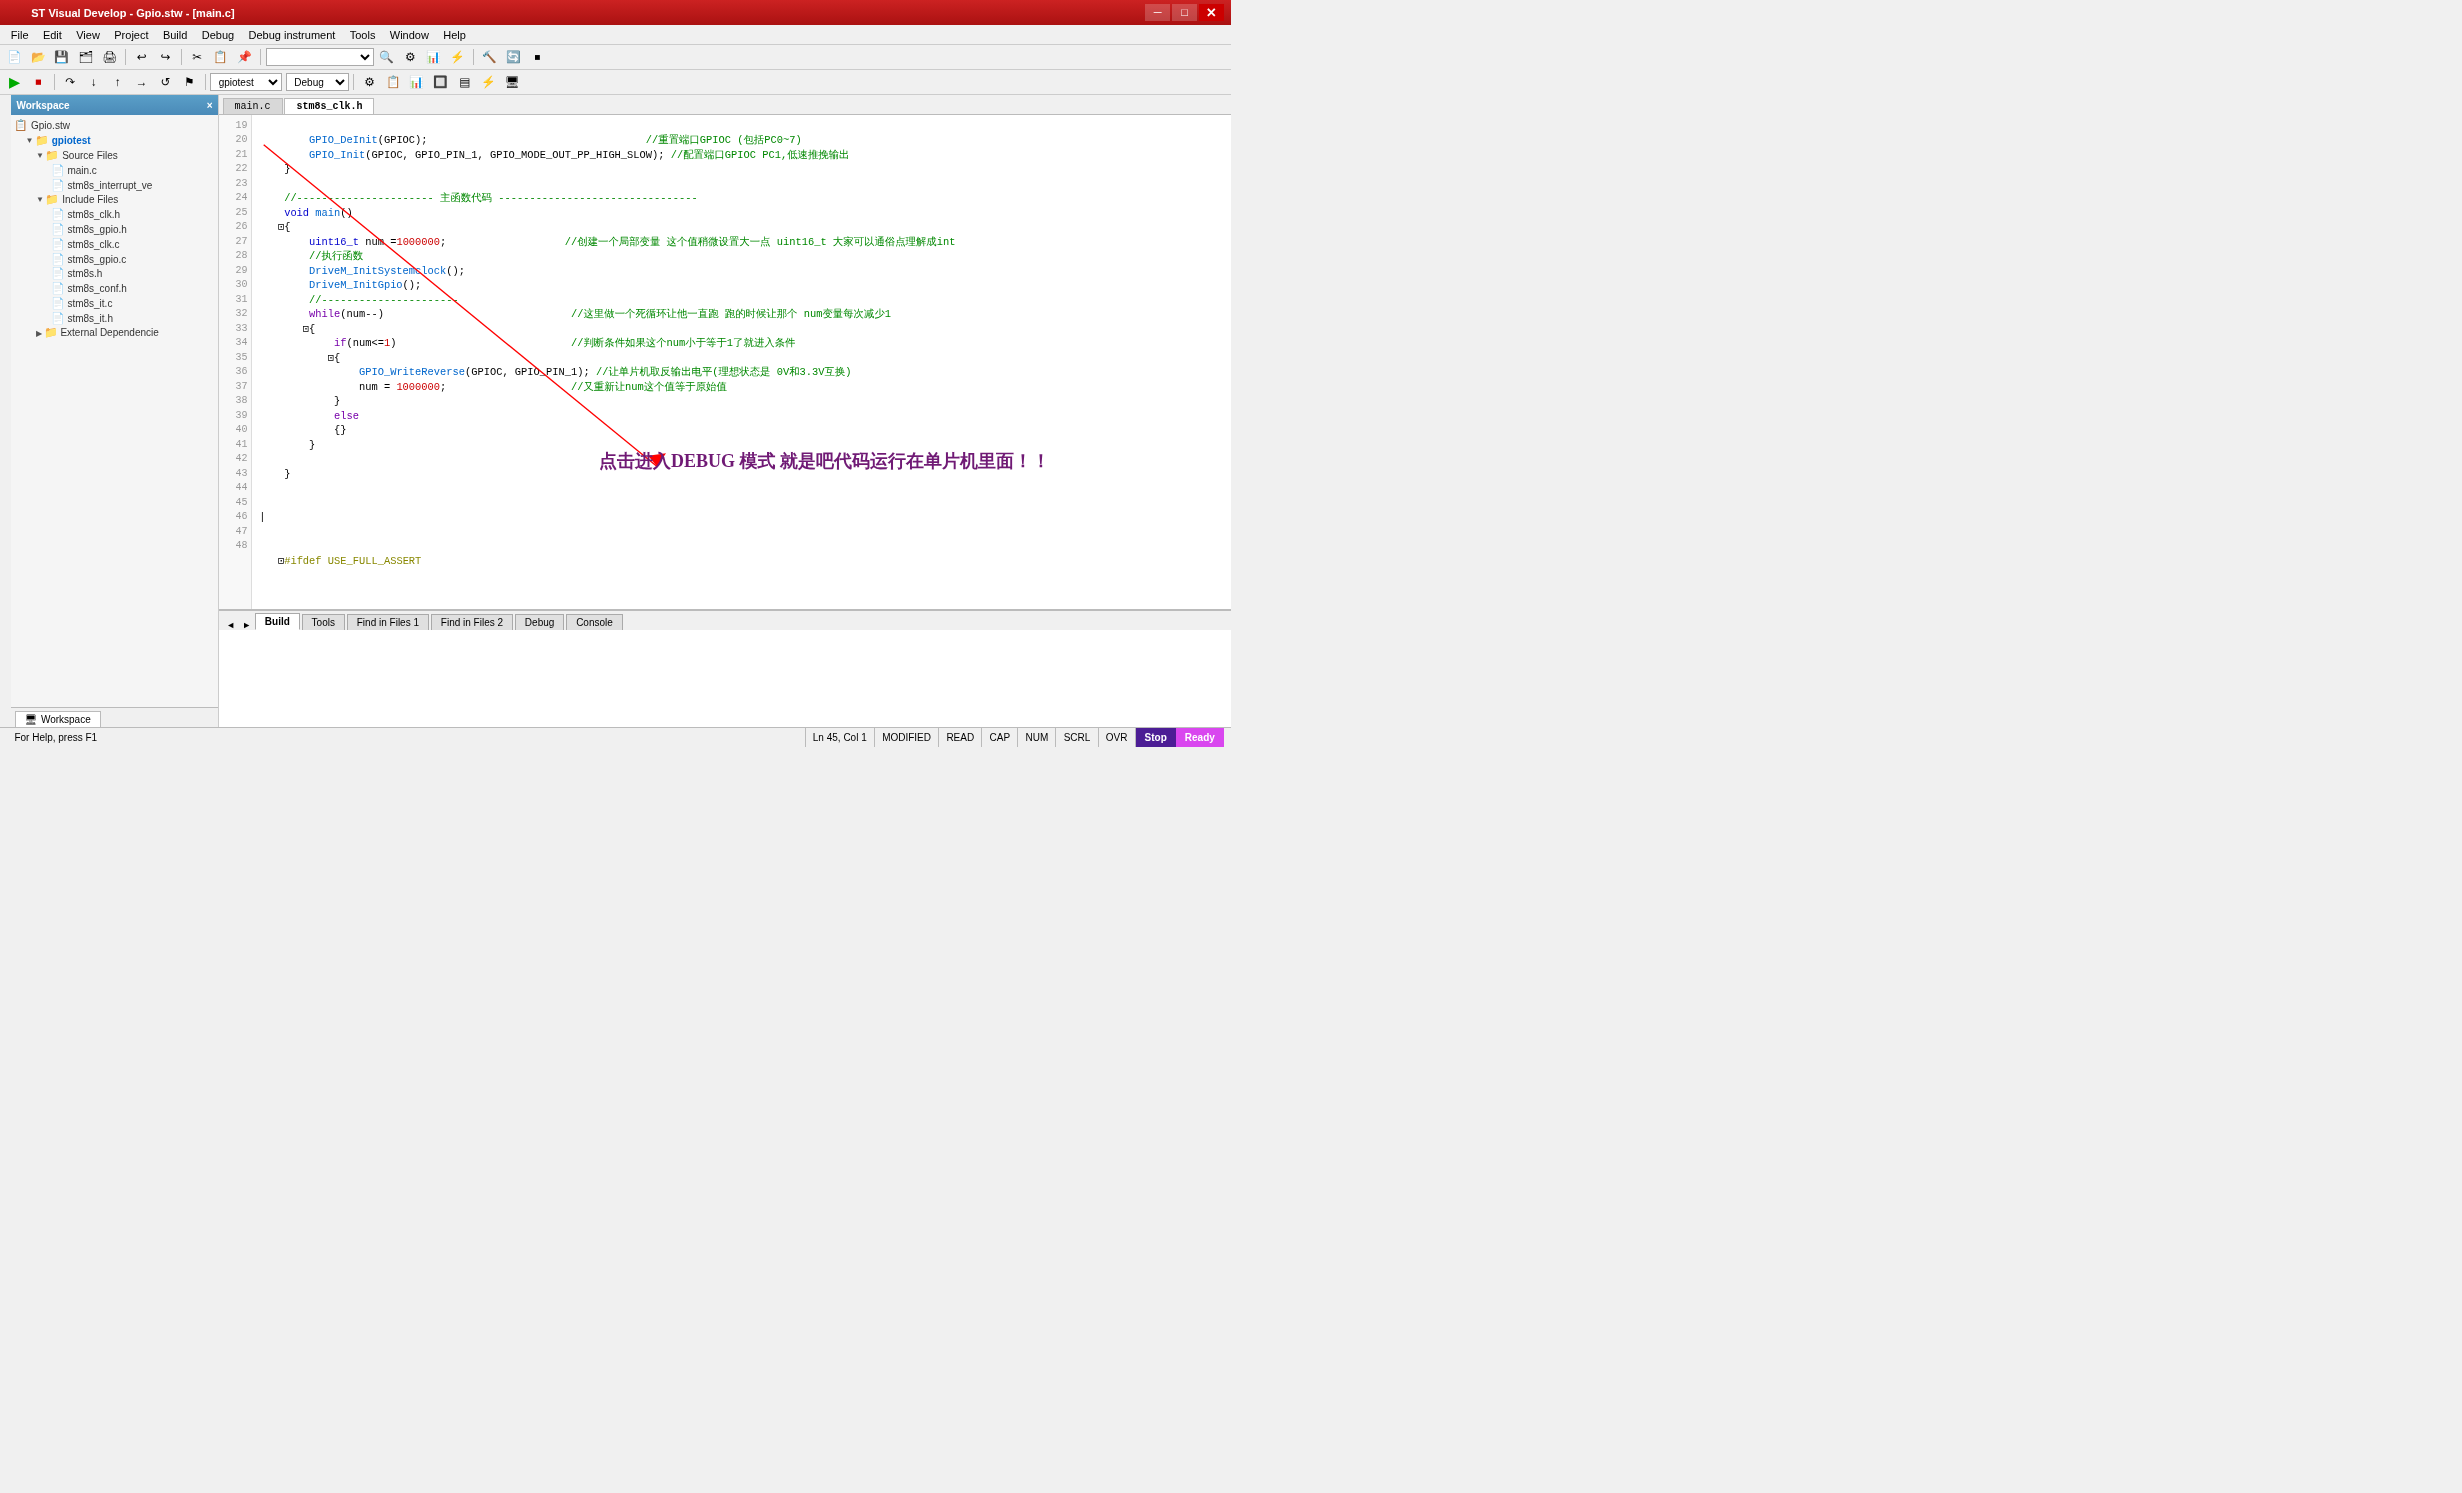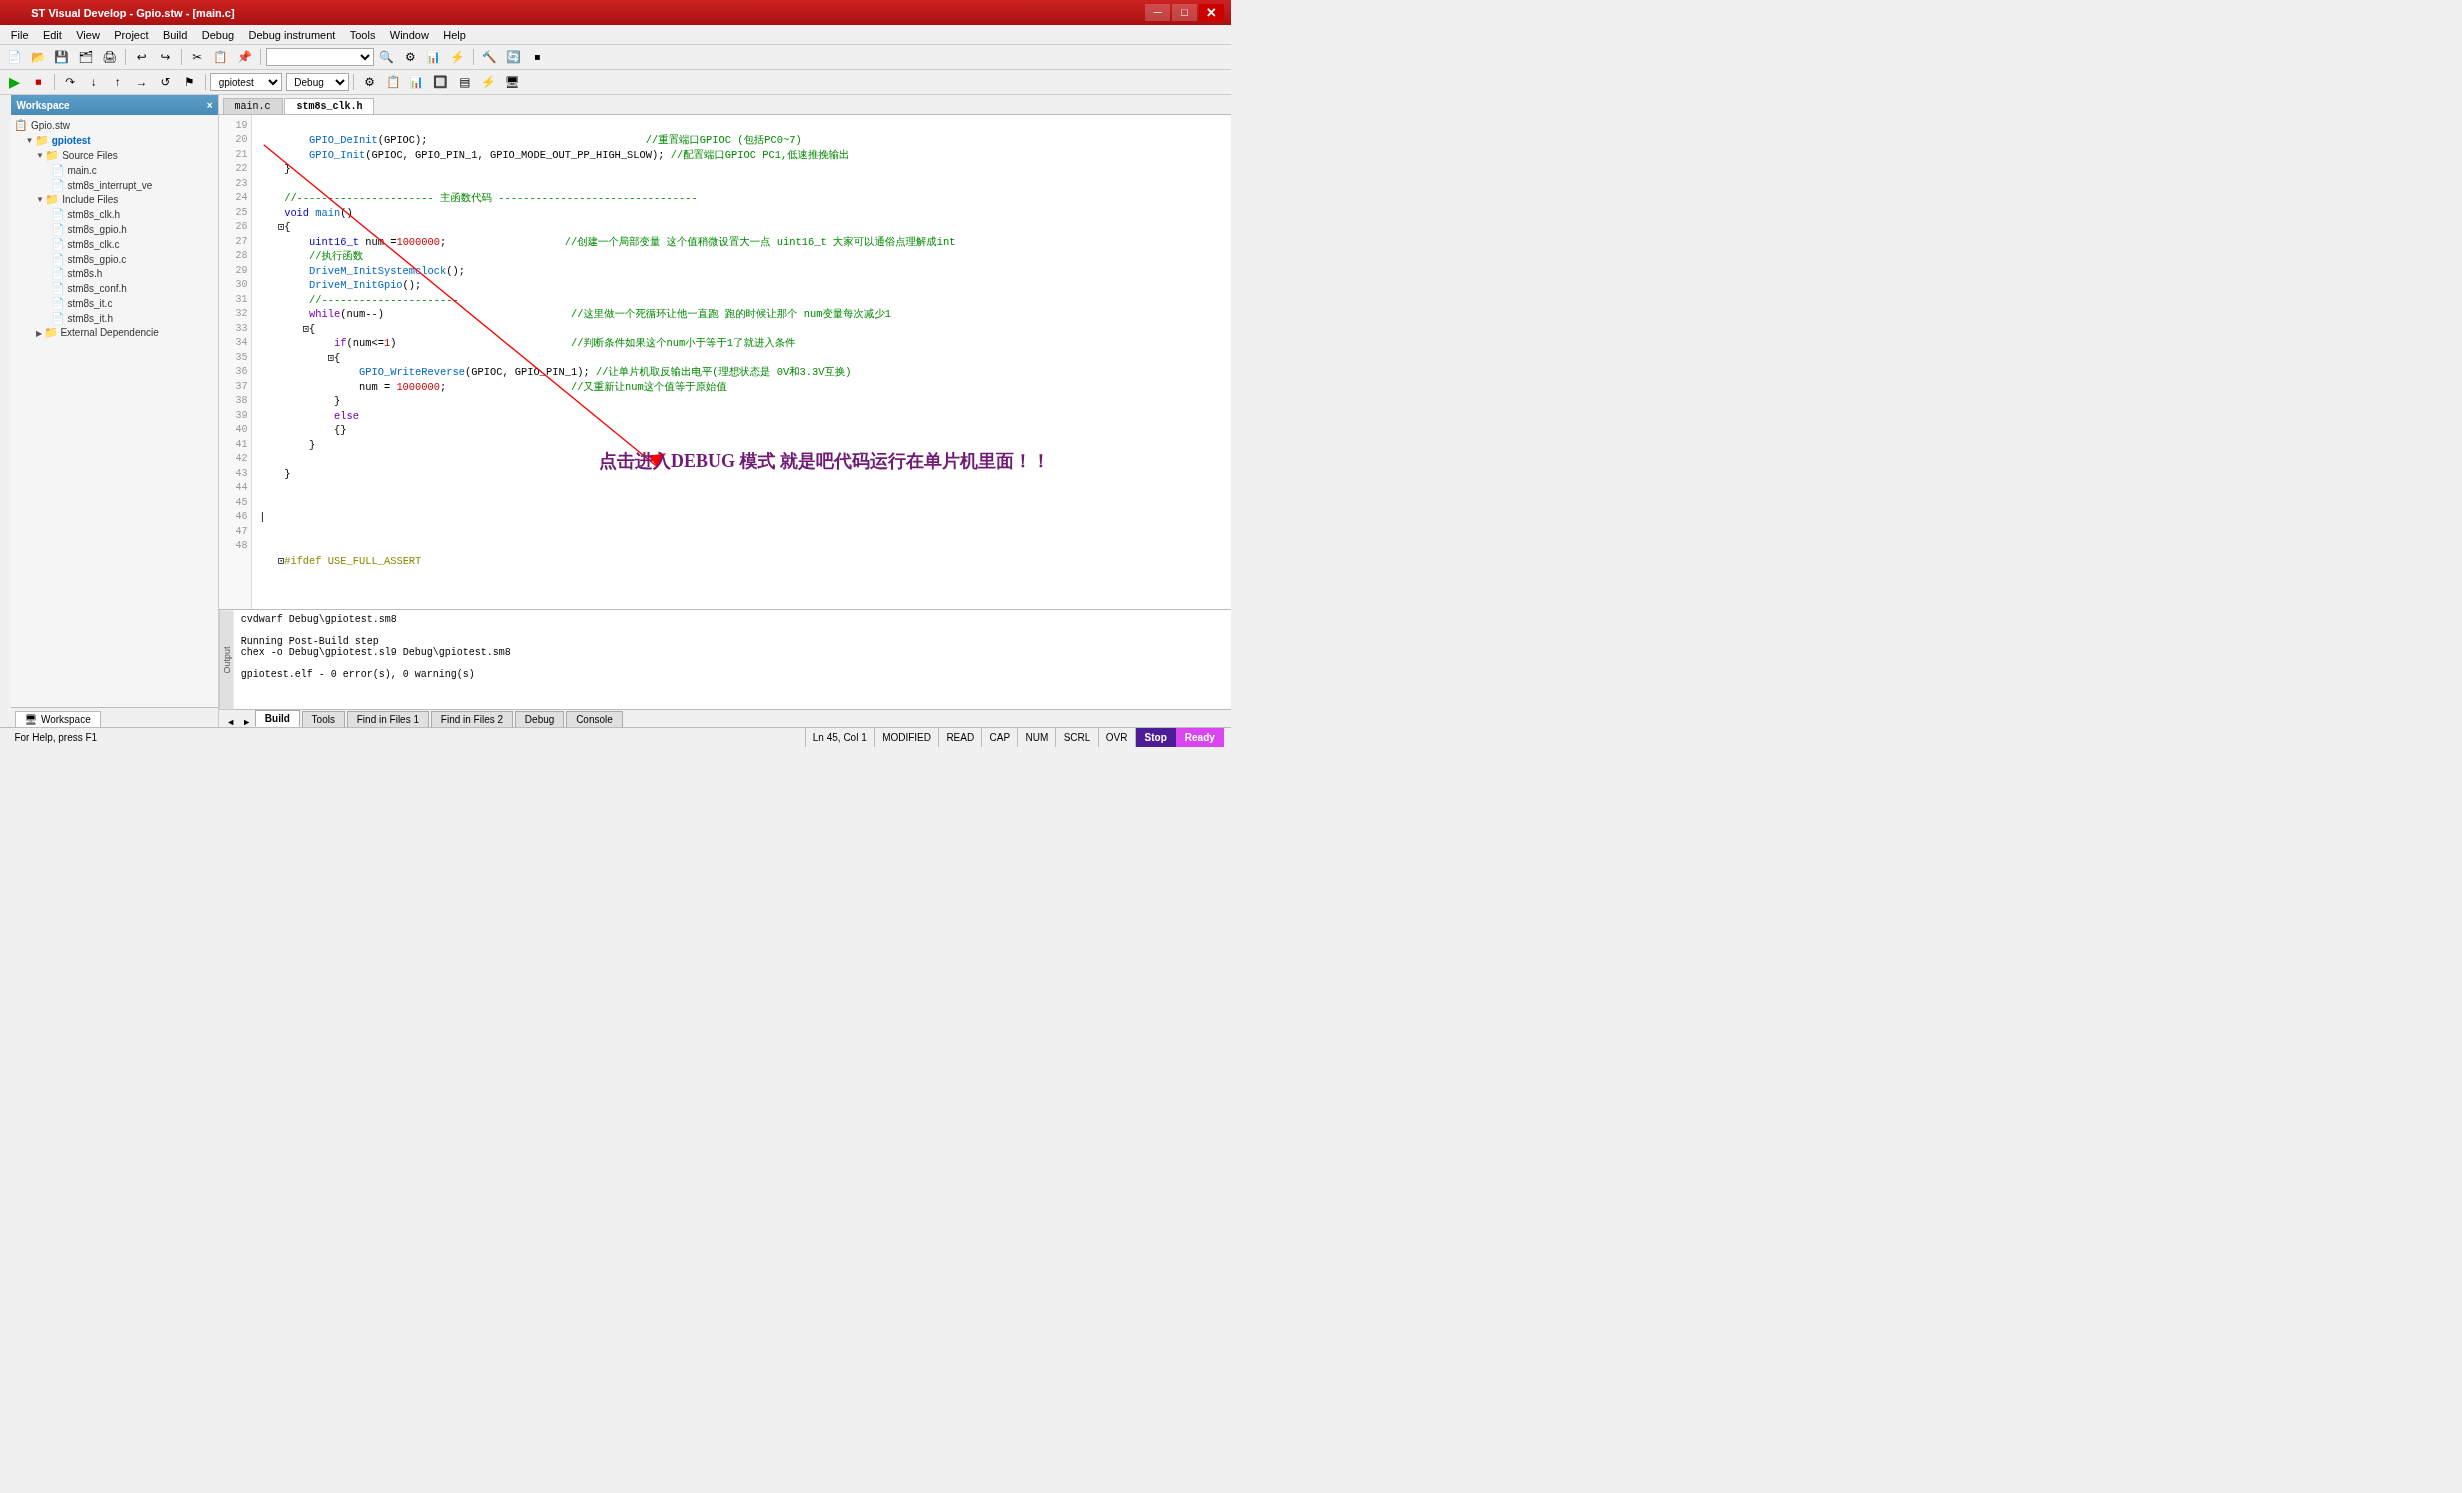--- a/index.html
+++ b/index.html
@@ -568,31 +568,20 @@
             <polygon points="490,390 480,378 500,375" fill="#ff0000"></polygon>
           </svg>
 
           <div style="position:absolute;top:334px;left:380px;color:#701a75;font-size:18px;font-weight:bold;font-family:Liberation Serif, serif;pointer-events:none;white-space:nowrap;">
             <span>点击进入DEBUG 模式 就是吧代码运行在单片机里面！！</span>
           </div>
         </div>
       </div>
 
       <div id="bottom-panel">
-        <div id="bottom-row">
-          <div class="output-left-label">Output</div>
-          <div id="output-content">
-            <div>cvdwarf Debug\gpiotest.sm8</div>
-            <div>&nbsp;</div>
-            <div>Running Post-Build step</div>
-            <div>chex -o Debug\gpiotest.sl9 Debug\gpiotest.sm8</div>
-            <div>&nbsp;</div>
-            <div>gpiotest.elf - 0 error(s), 0 warning(s)</div>
-          </div>
-        </div>
         <div id="output-tabs">
           <span style="font-size:9px;padding:0 3.6px;cursor:pointer;">◄</span>
           <span style="font-size:9px;padding:0 3.6px;cursor:pointer;">►</span>
           <div class="out-tab active">Build</div>
           <div class="out-tab">Tools</div>
           <div class="out-tab">Find in Files 1</div>
           <div class="out-tab">Find in Files 2</div>
           <div class="out-tab">Debug</div>
           <div class="out-tab">Console</div>
         </div>

